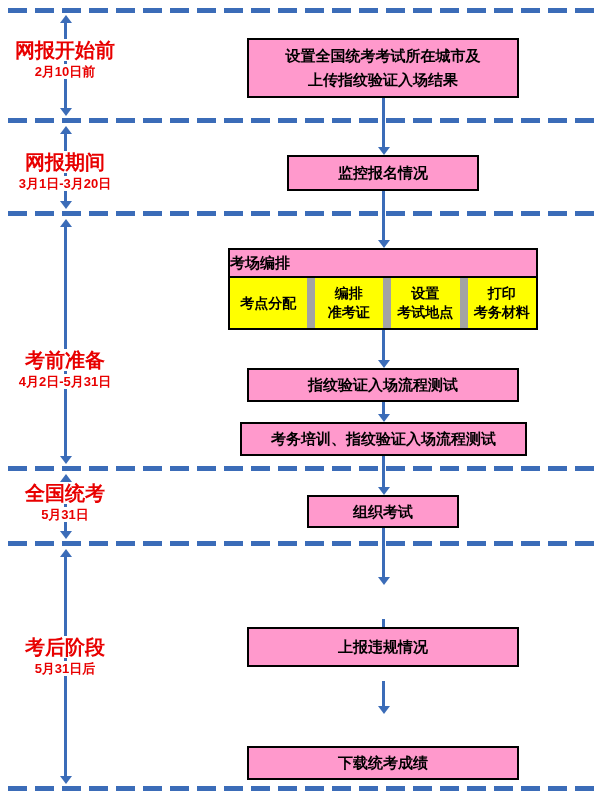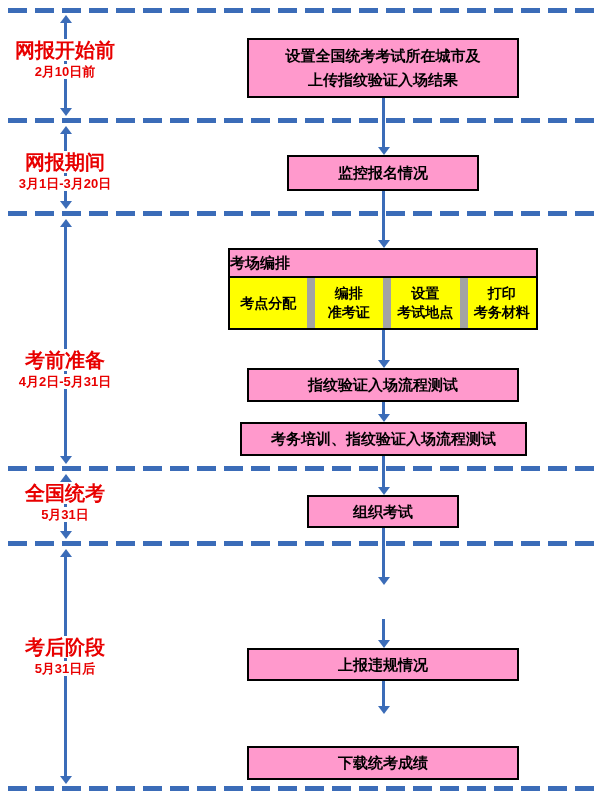--- a/index.html
+++ b/index.html
@@ -133,21 +133,21 @@
 
   <div class="pbox" style="left:240px; top:422px; width:287px; height:34px">
     <div>考务培训、指纹验证入场流程测试</div>
   </div>
 
   <div class="pbox" style="left:307px; top:495px; width:152px; height:33px">
     <div>组织考试</div>
   </div>
 
 
-  <div class="pbox" style="left:247px; top:648px; width:272px; height:33px">
+  <div class="pbox" style="left:247px; top:627px; width:272px; height:40px">
     <div>上报违规情况</div>
   </div>
 
   <div class="pbox" style="left:247px; top:746px; width:272px; height:34px">
     <div>下载统考成绩</div>
   </div>
 
   <div class="phase" style="top:40px">
     <div class="pline ptitle"><span>网报开始前</span></div>
     <div class="pline pdate"><span>2月10日前</span></div>

